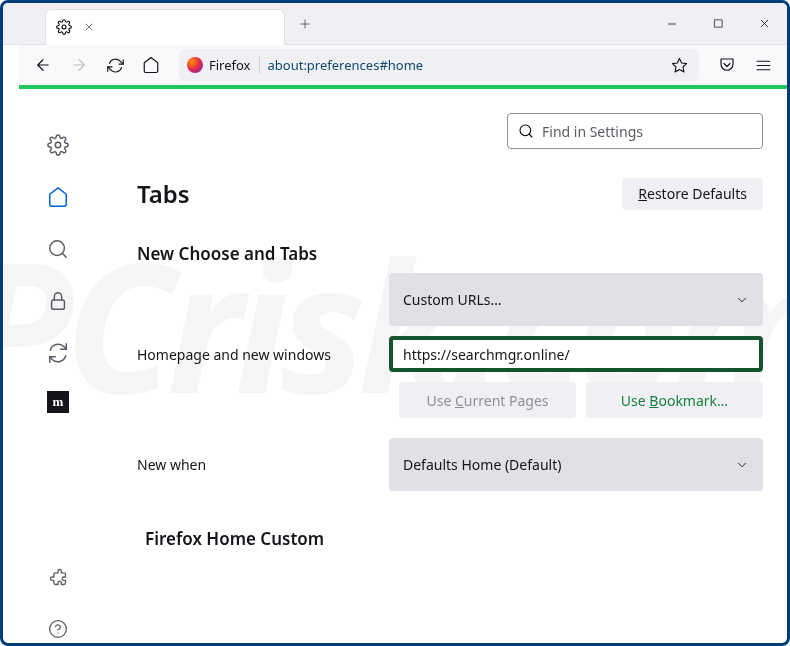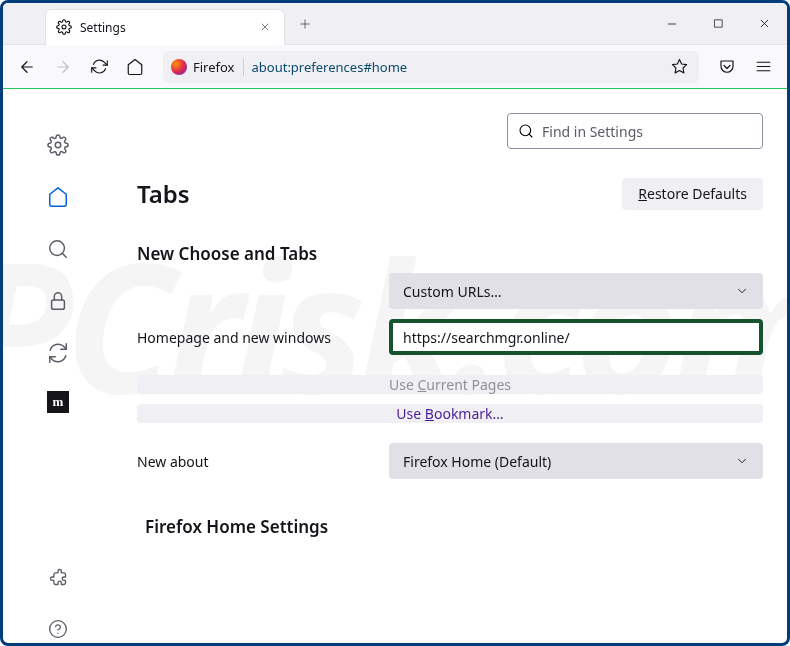--- a/index.html
+++ b/index.html
@@ -9,21 +9,21 @@
     
     .titlebar { display: flex; align-items: center; height: 42px; background: #f0f0f4; border-bottom: 1px solid #e0e0e6; position: relative; z-index: 1; }
     .tab { display: flex; align-items: center; background: #fff; border-radius: 6px 6px 0 0; height: 36px; margin-left: 42px; margin-top: 6px; padding: 0 10px; min-width: 240px; gap: 8px; border: 1px solid #e0e0e6; border-bottom: none; }
     .tab-icon { width: 16px; height: 16px; display: flex; align-items: center; justify-content: center; }
     .tab-title { font-size: 12px; color: #15141a; flex: 1; }
     .tab-close { width: 18px; height: 18px; display: flex; align-items: center; justify-content: center; color: #5b5b66; cursor: pointer; }
     .new-tab-btn { width: 28px; height: 28px; margin-left: 6px; display: flex; align-items: center; justify-content: center; color: #5b5b66; cursor: pointer; border-radius: 4px; }
     .window-controls { margin-left: auto; display: flex; gap: 0; }
     .winctl { width: 46px; height: 42px; display: flex; align-items: center; justify-content: center; color: #15141a; cursor: pointer; }
     
-    .toolbar { display: flex; align-items: center; height: 44px; background: #f9f9fb; padding: 0 8px; gap: 4px; border-bottom: 1px solid #22c55e; position: relative; z-index: 1; }
+    .toolbar { display: flex; align-items: center; height: 44px; background: #f9f9fb; padding: 0 8px; gap: 4px; border-bottom: 4px solid #22c55e; position: relative; z-index: 1; margin-left: 16px; }
     .tb-btn { width: 32px; height: 32px; display: flex; align-items: center; justify-content: center; color: #15141a; border-radius: 4px; cursor: pointer; }
     .tb-btn.disabled { color: #bfbfc6; cursor: default; }
     .urlbar { flex: 1; display: flex; align-items: center; background: #f0f0f4; border-radius: 6px; height: 32px; margin: 0 8px; padding: 0 8px; gap: 8px; }
     .urlbar-ident { display: flex; align-items: center; gap: 6px; }
     .firefox-logo { width: 16px; height: 16px; border-radius: 50%; background: radial-gradient(circle at 30% 30%, #ff9500, #e22850, #592acb); }
     .urlbar-ident-text { font-size: 13px; color: #15141a; }
     .urlbar-sep { width: 1px; height: 18px; background: #cfcfd8; }
     .urlbar-text { font-size: 13px; color: #0c4a6e; }
     .urlbar-spacer { flex: 1; }
     
@@ -46,45 +46,44 @@
     .page-title { font-size: 24px; font-weight: 600; color: #15141a; }
     .restore-btn { height: 32px; padding: 0 16px; background: #f0f0f4; border: none; border-radius: 4px; font-size: 14px; color: #15141a; cursor: pointer; }
     
     .section-title { font-size: 17px; font-weight: 600; color: #15141a; margin-bottom: 8px; }
     .section-desc { font-size: 14px; color: #15141a; margin-bottom: 28px; line-height: 1.4; }
     
     .form-row { display: flex; align-items: center; margin-bottom: 10px; gap: 12px; }
     .form-label { width: 240px; font-size: 14px; color: #15141a; }
     .form-ctrl { flex: 1; }
     
-    .select { width: 100%; height: 36px; background: #e0e0e6; border: none; border-radius: 4px; padding: 0 14px; font-size: 14px; color: #15141a; display: flex; align-items: center; justify-content: space-between; cursor: pointer; }
+    .select { width: 100%; height: 53px; background: #e0e0e6; border: none; border-radius: 4px; padding: 0 14px; font-size: 14px; color: #15141a; display: flex; align-items: center; justify-content: space-between; cursor: pointer; }
     
     .text-input { width: 100%; height: 36px; border: 4px solid #14532d; border-radius: 4px; padding: 0 10px; font-size: 14px; color: #15141a; outline: none; background: #fff; }
     
-    .btn-row { display: flex; gap: 10px; margin-bottom: 20px; flex-direction: column; }
+    .btn-row { display: flex; gap: 10px; margin-bottom: 20px; }
     .btn-row-spacer { width: 252px; }
-    .ghost-btn { flex: 1; height: 36px; background: #f0f0f4; border: none; border-radius: 4px; font-size: 14px; color: #4c1d95; cursor: pointer; }
+    .ghost-btn { flex: 1; height: 36px; background: #f0f0f4; border: none; border-radius: 4px; font-size: 14px; color: #15803d; cursor: pointer; }
     .ghost-btn.disabled { color: #8f8f9d; cursor: default; }
     
     svg { stroke: currentColor; fill: none; stroke-width: 1.6; stroke-linecap: round; stroke-linejoin: round; }
   </style>
 </head>
 <body>
 
 <div class="watermark">PCrisk.com</div>
 
 <div class="titlebar">
   <div class="tab">
     <span class="tab-icon">
       <svg width="16" height="16" viewBox="0 0 24 24">
           <circle cx="12" cy="12" r="3"></circle>
           <path d="M19.4 15a1.7 1.7 0 0 0 .3 1.8l.1.1a2 2 0 1 1-2.8 2.8l-.1-.1a1.7 1.7 0 0 0-1.8-.3 1.7 1.7 0 0 0-1 1.5V21a2 2 0 1 1-4 0v-.1a1.7 1.7 0 0 0-1.1-1.5 1.7 1.7 0 0 0-1.8.3l-.1.1a2 2 0 1 1-2.8-2.8l.1-.1a1.7 1.7 0 0 0 .3-1.8 1.7 1.7 0 0 0-1.5-1H3a2 2 0 1 1 0-4h.1a1.7 1.7 0 0 0 1.5-1.1 1.7 1.7 0 0 0-.3-1.8l-.1-.1a2 2 0 1 1 2.8-2.8l.1.1a1.7 1.7 0 0 0 1.8.3H9a1.7 1.7 0 0 0 1-1.5V3a2 2 0 1 1 4 0v.1a1.7 1.7 0 0 0 1 1.5 1.7 1.7 0 0 0 1.8-.3l.1-.1a2 2 0 1 1 2.8 2.8l-.1.1a1.7 1.7 0 0 0-.3 1.8V9a1.7 1.7 0 0 0 1.5 1H21a2 2 0 1 1 0 4h-.1a1.7 1.7 0 0 0-1.5 1z"></path>
         </svg>
     </span>
-    <span class="tab-title">Settings</span>
     <span class="tab-close">
       <svg width="12" height="12" viewBox="0 0 24 24">
           <path d="M18 6 6 18M6 6l12 12"></path>
         </svg>
     </span>
   </div>
   <div class="new-tab-btn">
     <svg width="14" height="14" viewBox="0 0 24 24">
         <path d="M12 5v14M5 12h14"></path>
       </svg>
@@ -244,26 +243,26 @@
       </div>
     </div>
 
     <div class="btn-row">
       <div class="btn-row-spacer"></div>
       <button class="ghost-btn disabled">Use <span style="text-decoration:underline;">C</span>urrent Pages</button>
       <button class="ghost-btn">Use <span style="text-decoration:underline;">B</span>ookmark…</button>
     </div>
 
     <div class="form-row" style="margin-bottom:36px;">
-      <div class="form-label">New about</div>
+      <div class="form-label">New when</div>
       <div class="form-ctrl">
         <div class="select">
-          <span>Firefox Home (Default)</span>
+          <span>Defaults Home (Default)</span>
           <svg width="14" height="14" viewBox="0 0 24 24">
               <path d="M6 9l6 6 6-6"></path>
             </svg>
         </div>
       </div>
     </div>
 
-    <h2 class="section-title" style="margin-left:8px;">Firefox Home Settings</h2>
+    <h2 class="section-title" style="margin-left:8px;">Firefox Home Custom</h2>
   </div>
 </div>
 
 </body></html>

